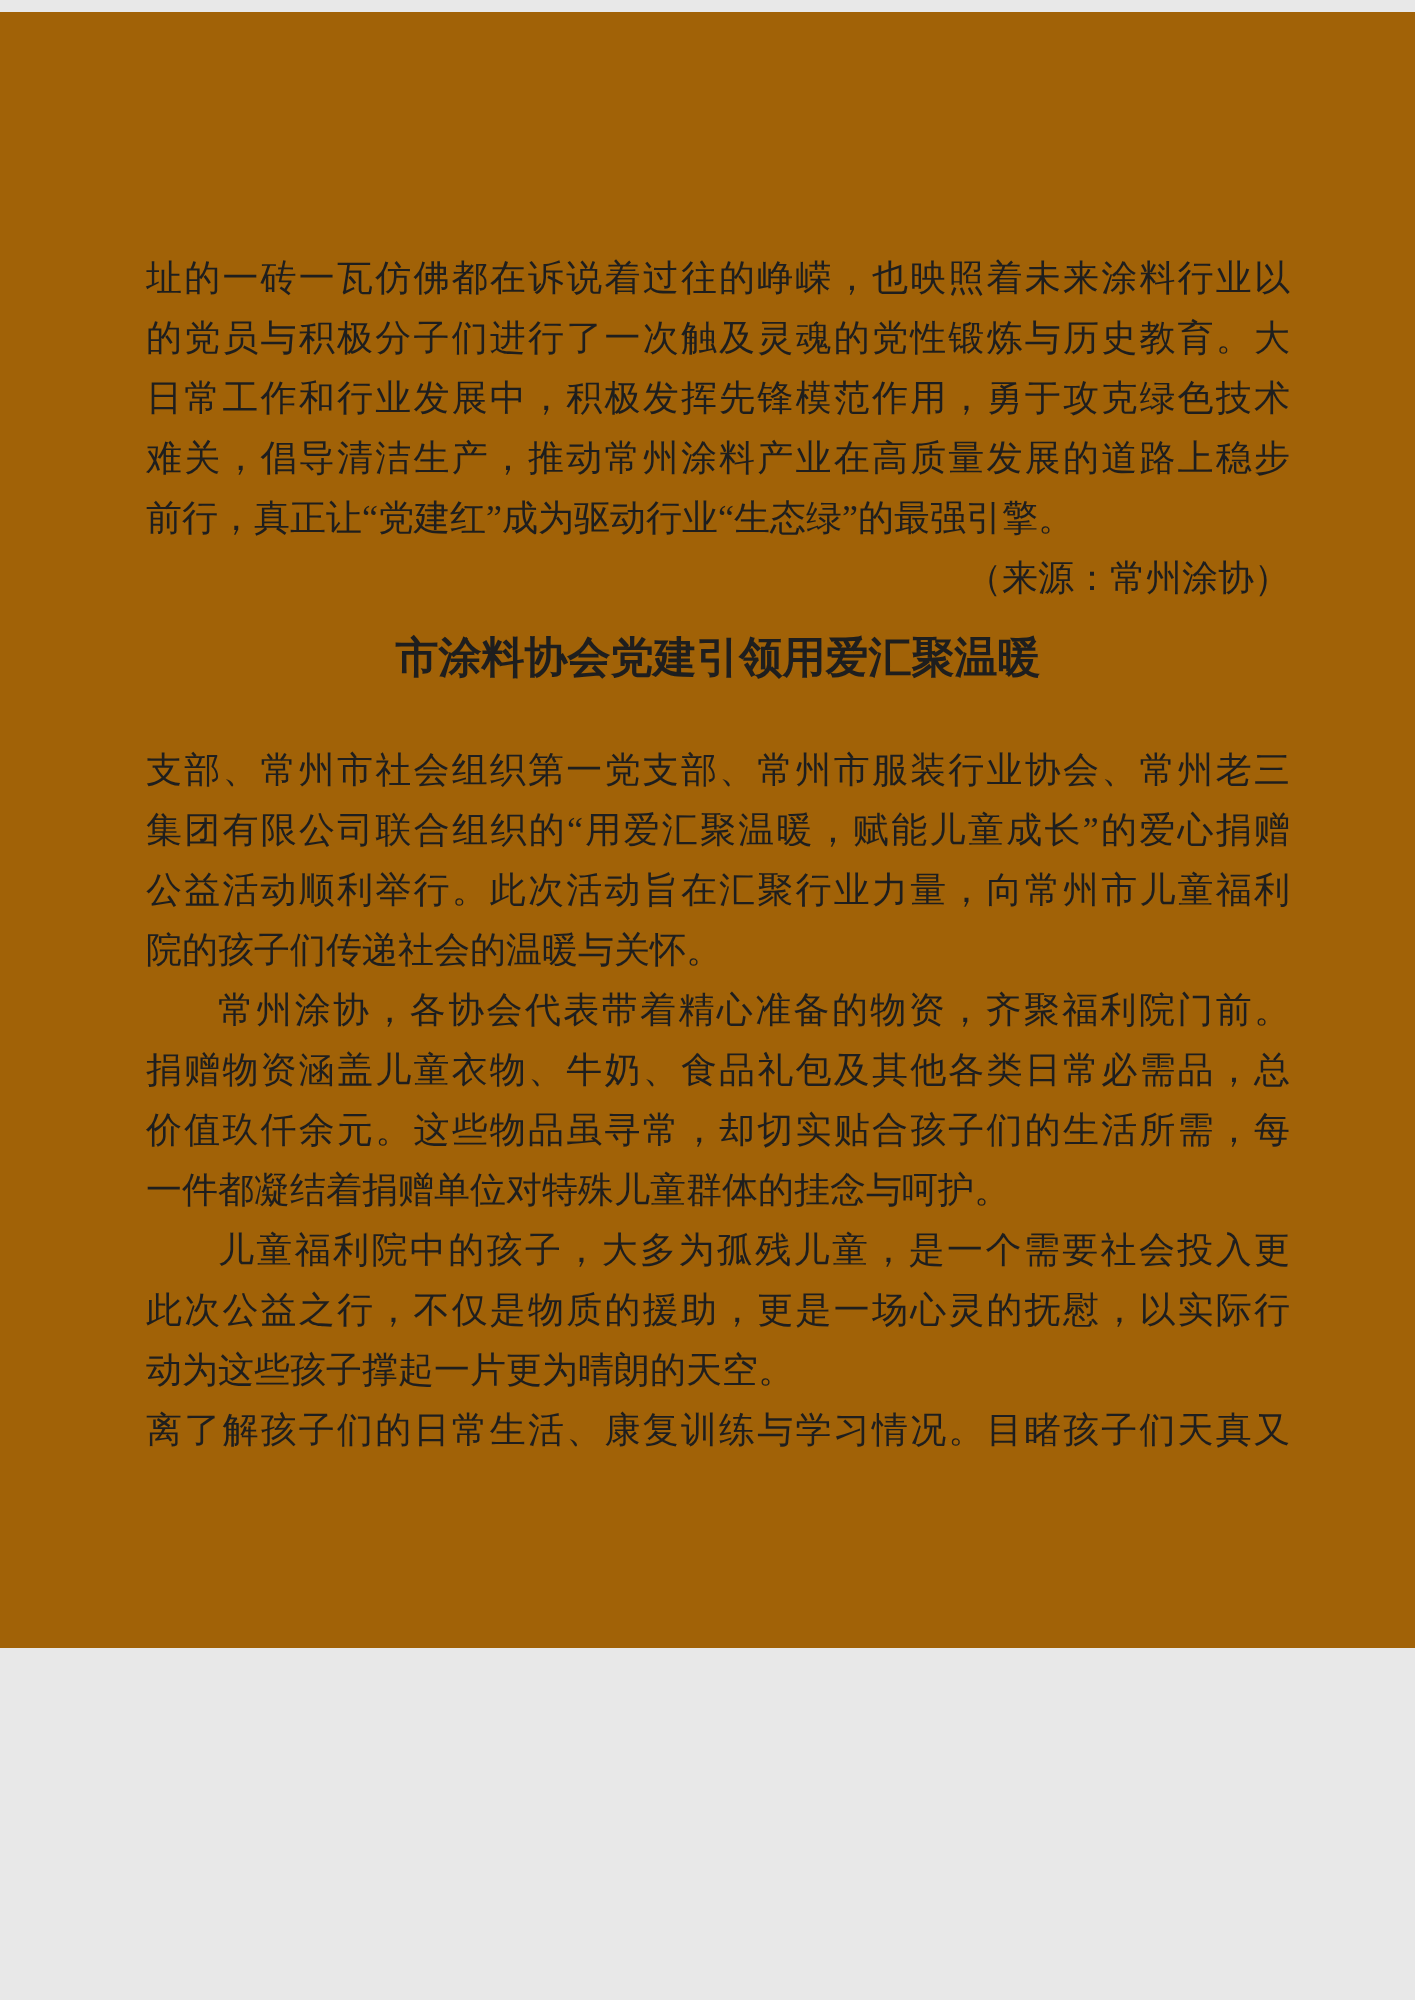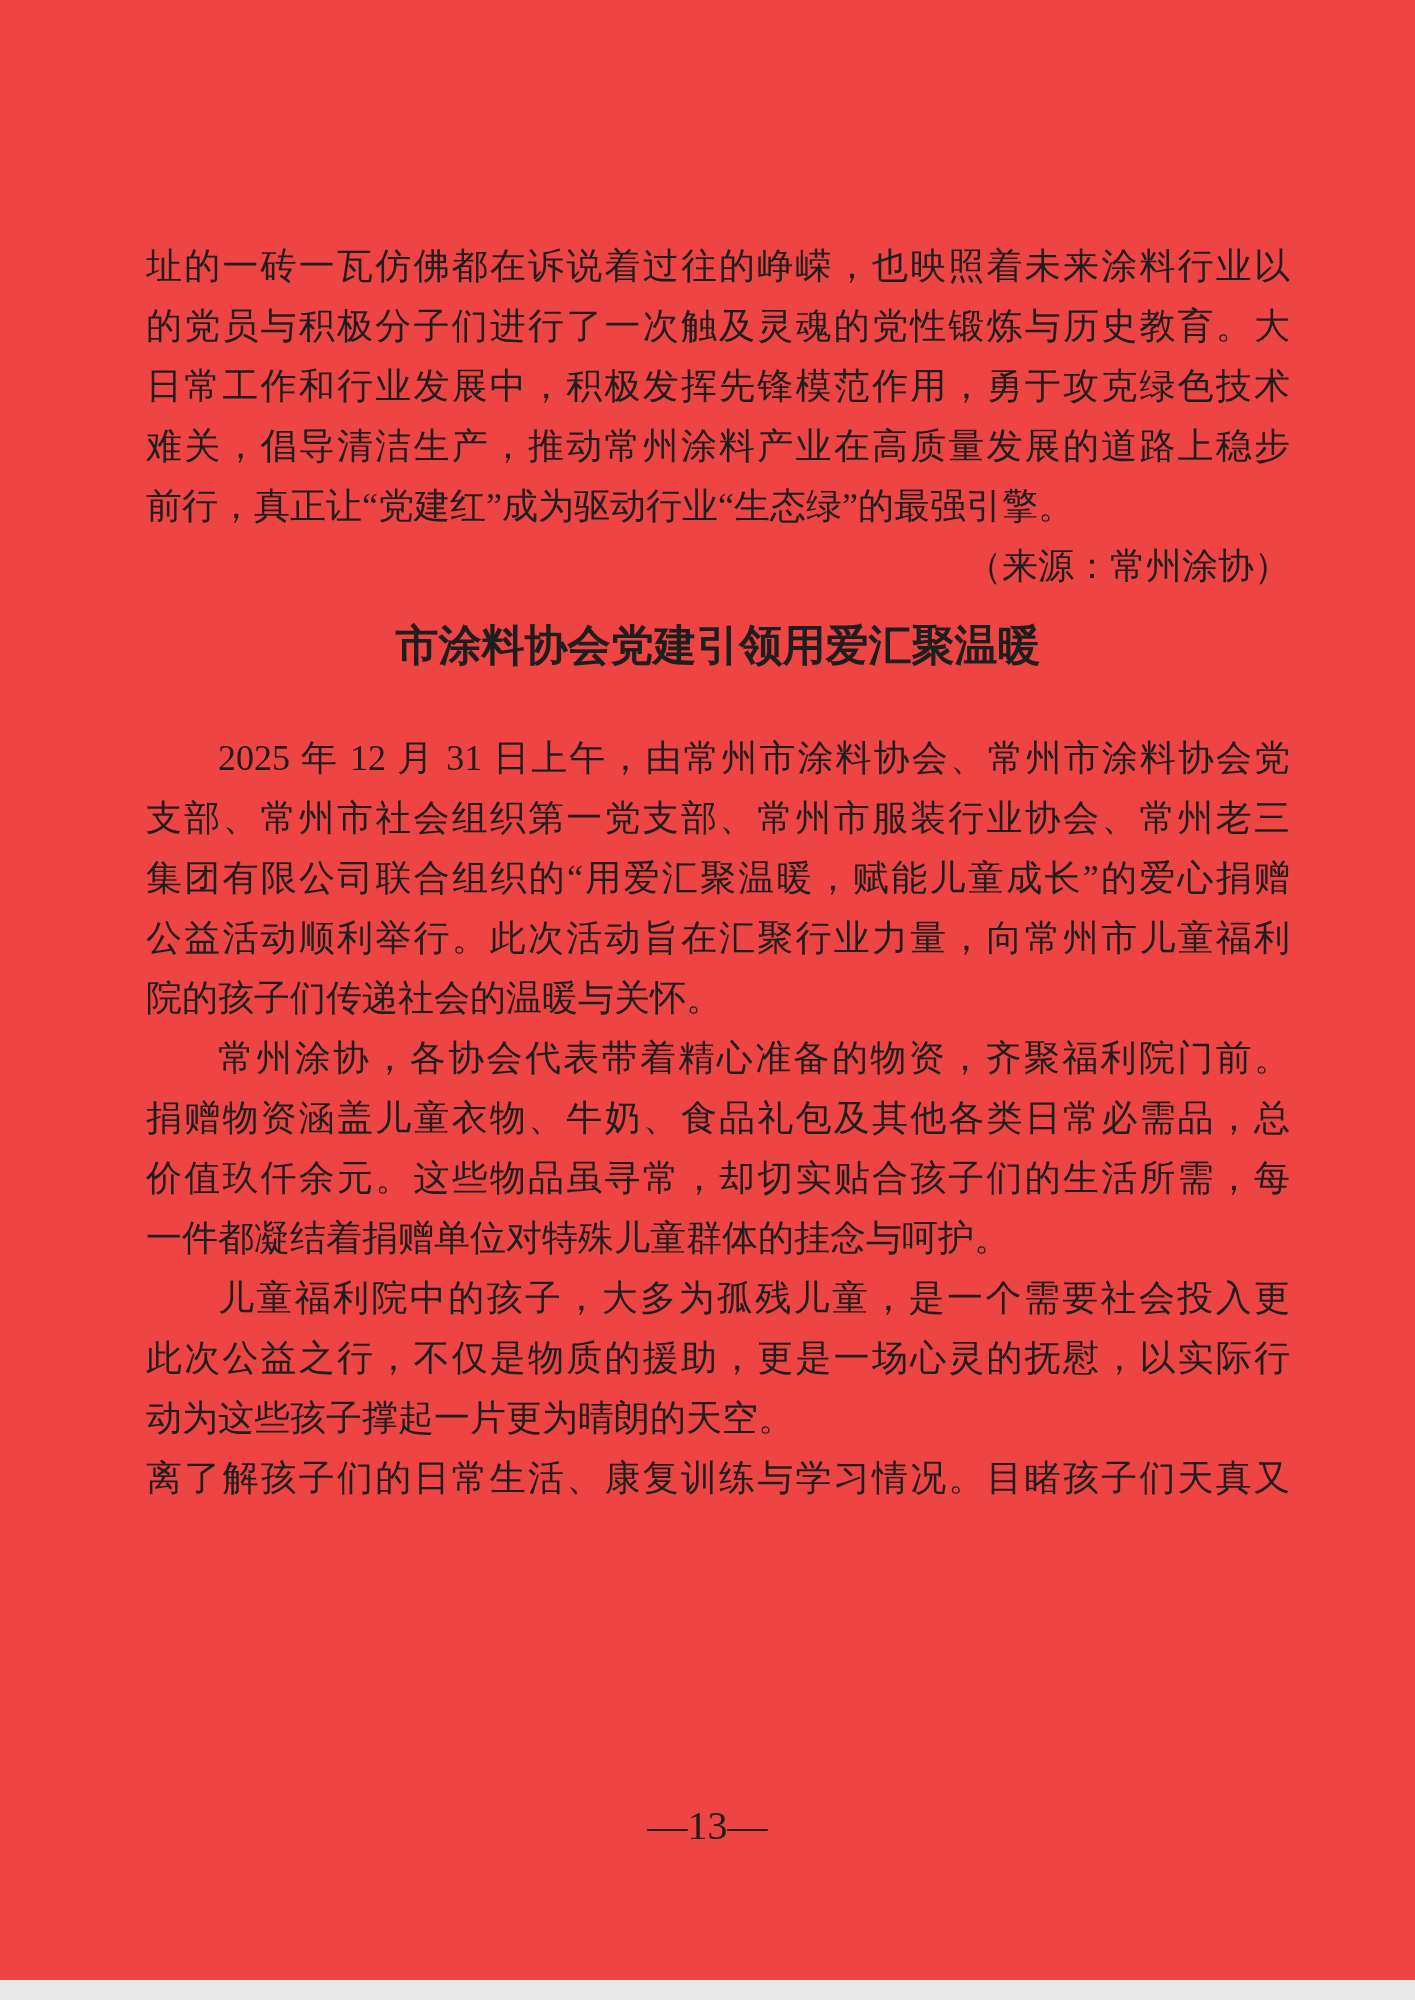--- a/index.html
+++ b/index.html
@@ -3,23 +3,23 @@
 <meta charset="utf-8">
 <style>
   html, body {
     margin: 0;
     padding: 0;
     background: #e8e8e8;
   }
   .page {
     position: relative;
     width: 1415px;
-    height: 1980px;
-    margin: 0 auto;
-    background: #ef4444;
+    height: 1636px;
+    margin: 12px auto;
+    background: #a16207;
     color: #1e1e1e;
     font-family: "Liberation Serif", "DejaVu Serif", serif;
     overflow: hidden;
   }
   .content {
     position: absolute;
     left: 146px;
     top: 236px;
     width: 1144px;
   }
@@ -65,21 +65,20 @@
 <div class="page">
   <div class="content">
     <div id="lines">
         <div class="line line--full">址的一砖一瓦仿佛都在诉说着过往的峥嵘，也映照着未来涂料行业以</div>
         <div class="line line--full">的党员与积极分子们进行了一次触及灵魂的党性锻炼与历史教育。大</div>
         <div class="line line--full">日常工作和行业发展中，积极发挥先锋模范作用，勇于攻克绿色技术</div>
         <div class="line line--full">难关，倡导清洁生产，推动常州涂料产业在高质量发展的道路上稳步</div>
         <div class="line line--end">前行，真正让“党建红”成为驱动行业“生态绿”的最强引擎。</div>
         <div class="line line--source">（来源：常州涂协）</div>
         <div class="line line--heading">市涂料协会党建引领用爱汇聚温暖</div>
-        <div class="line line--first line--full">2025 年 12 月 31 日上午，由常州市涂料协会、常州市涂料协会党</div>
         <div class="line line--full">支部、常州市社会组织第一党支部、常州市服装行业协会、常州老三</div>
         <div class="line line--full">集团有限公司联合组织的“用爱汇聚温暖，赋能儿童成长”的爱心捐赠</div>
         <div class="line line--full">公益活动顺利举行。此次活动旨在汇聚行业力量，向常州市儿童福利</div>
         <div class="line line--end">院的孩子们传递社会的温暖与关怀。</div>
         <div class="line line--first line--full">常州涂协，各协会代表带着精心准备的物资，齐聚福利院门前。</div>
         <div class="line line--full">捐赠物资涵盖儿童衣物、牛奶、食品礼包及其他各类日常必需品，总</div>
         <div class="line line--full">价值玖仟余元。这些物品虽寻常，却切实贴合孩子们的生活所需，每</div>
         <div class="line line--end">一件都凝结着捐赠单位对特殊儿童群体的挂念与呵护。</div>
         <div class="line line--first line--full">儿童福利院中的孩子，大多为孤残儿童，是一个需要社会投入更</div>
         <div class="line line--full">此次公益之行，不仅是物质的援助，更是一场心灵的抚慰，以实际行</div>

